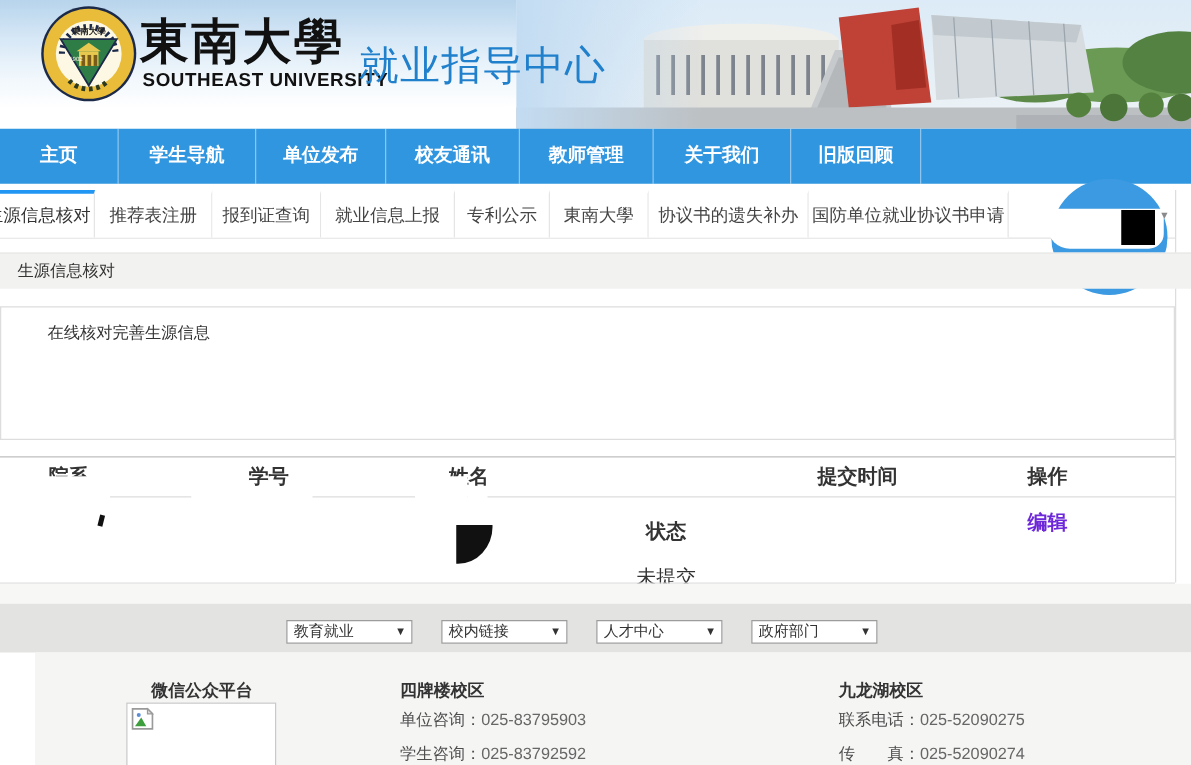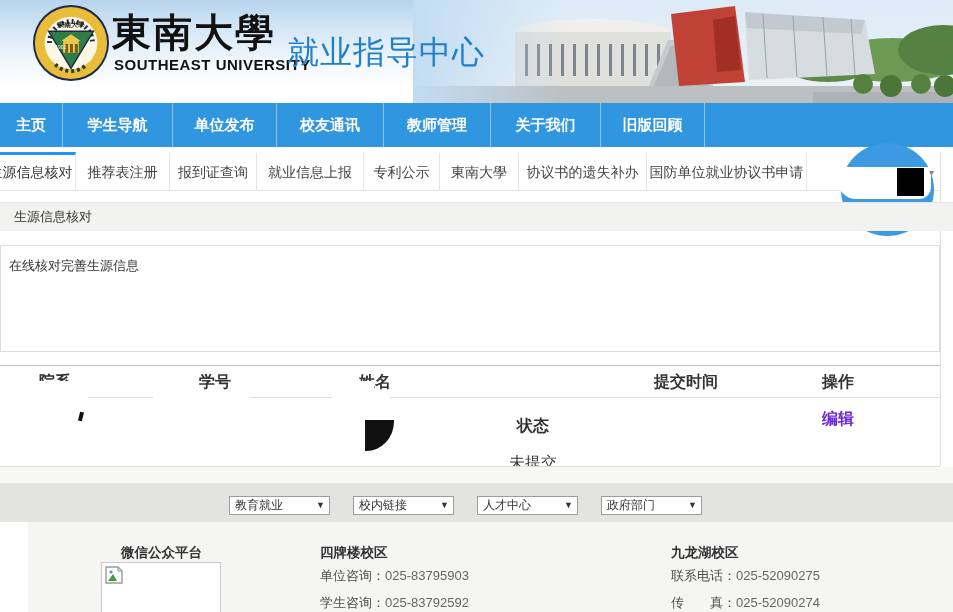--- a/index.html
+++ b/index.html
@@ -14,21 +14,21 @@
   #seal { position:absolute; left:32px; top:3px; width:78px; height:80px; }
   #uni-cn { position:absolute; left:112px; top:6px; width:180px; font-family:"DejaVu Serif","Liberation Serif",serif;
             font-size:39px; font-weight:bold; color:#111; letter-spacing:2px; white-space:nowrap; }
   #uni-en { position:absolute; left:114px; top:56px; font-size:15px; font-weight:bold; color:#111; letter-spacing:0.5px; }
   #site-title { position:absolute; left:287px; top:31px; font-size:32px; color:#2080cc; letter-spacing:1px; white-space:nowrap; }
 
   
   #nav { position:absolute; left:0; top:103px; width:953px; height:44px; background:#3096e0; display:flex; }
   .nav-item { height:44px; line-height:44px; text-align:center; color:#fff; font-size:15px; font-weight:bold;
               border-right:1px solid rgba(255,255,255,0.45); cursor:pointer; }
-  .nav-item:nth-child(1){width:63px;} .nav-item:nth-child(2){width:110px;}
+  .nav-item:nth-child(1){width:95px;} .nav-item:nth-child(2){width:110px;}
   .nav-item:nth-child(3){width:104px;} .nav-item:nth-child(4){width:107px;}
   .nav-item:nth-child(5){width:107px;} .nav-item:nth-child(6){width:110px;}
   .nav-item:nth-child(7){width:104px;}
 
   
   #tabbar { position:absolute; left:0; top:152px; width:940px; height:39px; background:#fff;
             border-bottom:1px solid #e3e3e3; display:flex; }
   .tab { height:38px; line-height:34px; text-align:center; font-size:14px; color:#444;
          border-right:1px solid #e5e5e5; border-top:3px solid transparent; background:#fff;
          white-space:nowrap; overflow:hidden; cursor:pointer; }
@@ -46,21 +46,21 @@
   #avatar-black-box { position:absolute; left:897px; top:168px; width:27px; height:28px; background:#000; }
   #user-caret { position:absolute; left:929px; top:167px; font-size:10px; color:#8a8a8a; }
   #content-right-border { position:absolute; left:940px; top:152px; width:1px; height:314px; background:#ddd; }
 
   
   #section-bar { position:absolute; left:0; top:202px; width:953px; height:29px; background:#f2f2f0;
                  border-top:1px solid #e7e7e5; }
   #section-title { margin-left:14px; line-height:28px; font-size:13px; color:#333; }
 
   
-  #intro-box { position:absolute; left:0; top:245px; width:940px; height:107px; background:#fff; border:1px solid #ddd; }
+  #intro-box { position:absolute; left:0; top:245px; width:940px; height:107px; background:#fff; border:1px solid #ddd;padding-left:29px; }
   #intro-text { margin:11px 0 0 8px; font-size:13px; color:#333; }
 
   
   #table { position:absolute; left:0; top:365px; width:940px; border-top:1px solid #bfbfbf; }
   .t-row { display:flex; }
   .t-head { height:32px; border-bottom:1px solid #ddd; }
   .t-cell { text-align:center; font-size:16px; color:#333; }
   .t-head .t-cell { font-weight:bold; line-height:32px; }
   .c1{width:110px;} .c2{width:210px;} .c3{width:110px;} .c4{width:206px;margin-top:44px;} .c5{width:100px;} .c6{width:204px;}
   .t-body { height:68px; }

